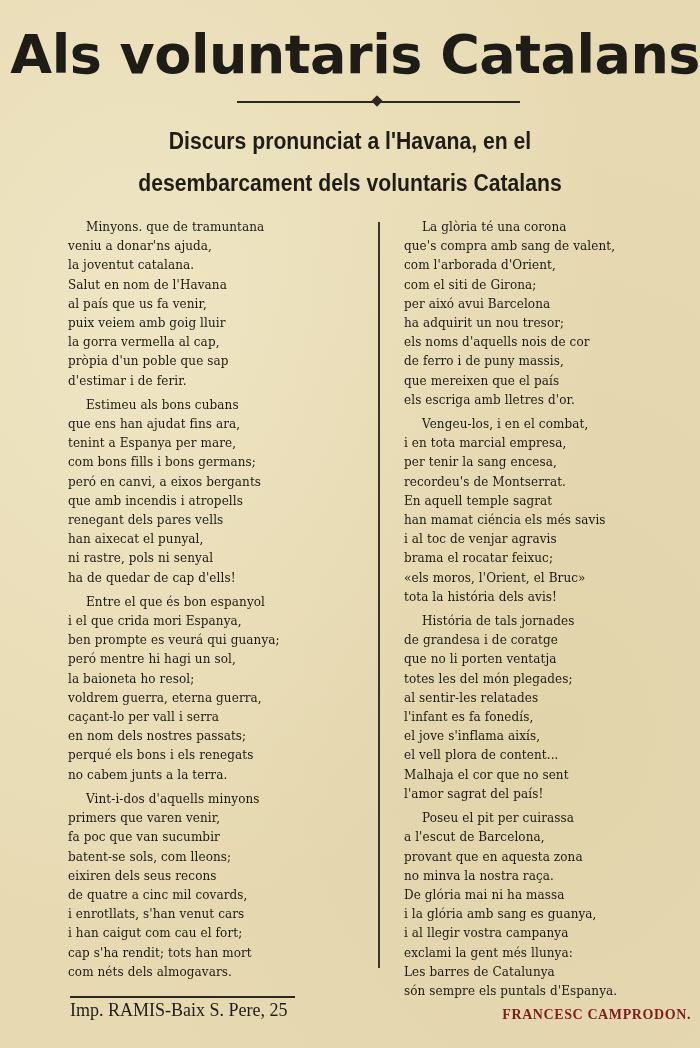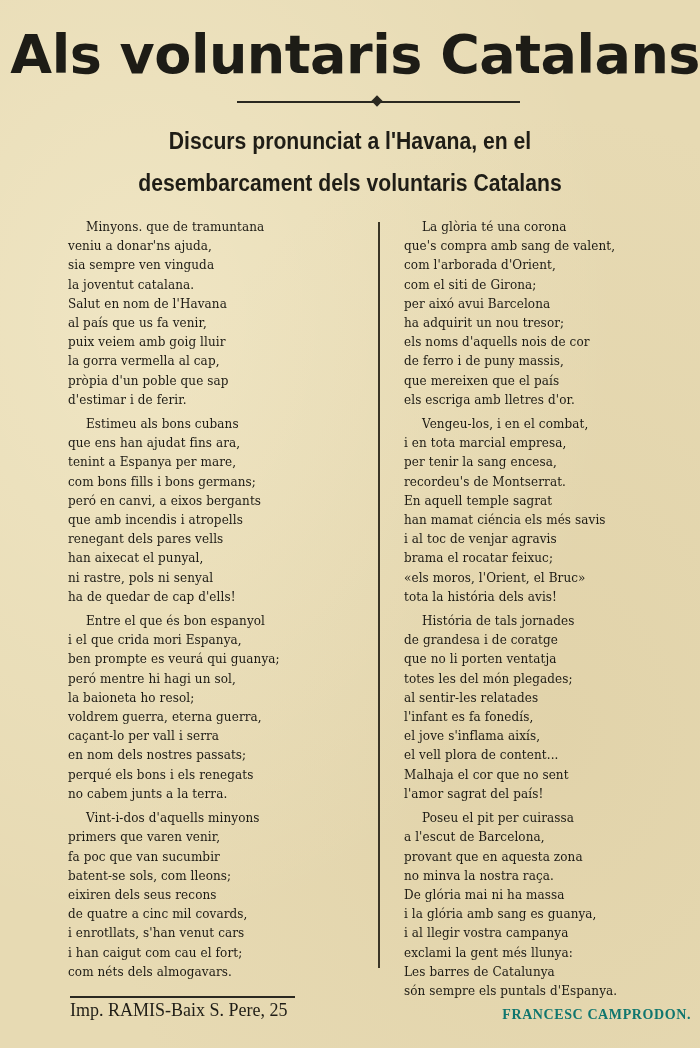--- a/index.html
+++ b/index.html
@@ -60,38 +60,37 @@
       background: #2a2820;
     }
     .printer {
       position: absolute; left: 70px; top: 1000px;
       font-family: "Liberation Serif", serif; font-size: 18px;
       color: #1f1d16;
     }
     .author {
       position: absolute; right: 9px; top: 1007px;
       font-family: "Liberation Serif", serif; font-weight: bold; font-size: 14px;
-      letter-spacing: 0.6px; color: #0f766e;
+      letter-spacing: 0.6px; color: #7f1d1d;
     }
   </style>
 </head>
 <body>
 
 <div class="title">Als voluntaris Catalans</div>
 <div class="ornament">
   <span class="diamond"></span>
 </div>
 <div class="subtitle sub1">Discurs pronunciat a l'Havana, en el</div>
 <div class="subtitle sub2">desembarcament dels voluntaris Catalans</div>
 
 <div class="col col-left">
   <div class="stanza">
     <span class="line first">Minyons. que de tramuntana</span>
     <span class="line">veniu a donar'ns ajuda,</span>
-    <span class="line">sia sempre ven vinguda</span>
     <span class="line">la joventut catalana.</span>
     <span class="line">Salut en nom de l'Havana</span>
     <span class="line">al país que us fa venir,</span>
     <span class="line">puix veiem amb goig lluir</span>
     <span class="line">la gorra vermella al cap,</span>
     <span class="line">pròpia d'un poble que sap</span>
     <span class="line">d'estimar i de ferir.</span>
   </div>
   <div class="stanza">
     <span class="line first">Estimeu als bons cubans</span>
@@ -119,20 +118,21 @@
   </div>
   <div class="stanza">
     <span class="line first">Vint-i-dos d'aquells minyons</span>
     <span class="line">primers que varen venir,</span>
     <span class="line">fa poc que van sucumbir</span>
     <span class="line">batent-se sols, com lleons;</span>
     <span class="line">eixiren dels seus recons</span>
     <span class="line">de quatre a cinc mil covards,</span>
     <span class="line">i enrotllats, s'han venut cars</span>
     <span class="line">i han caigut com cau el fort;</span>
+    <span class="line">cap s'ha rendit; tots han mort</span>
     <span class="line">com néts dels almogavars.</span>
   </div>
 </div>
 
 <div class="divider"></div>
 
 <div class="col col-right">
   <div class="stanza">
     <span class="line first">La glòria té una corona</span>
     <span class="line">que's compra amb sang de valent,</span>

